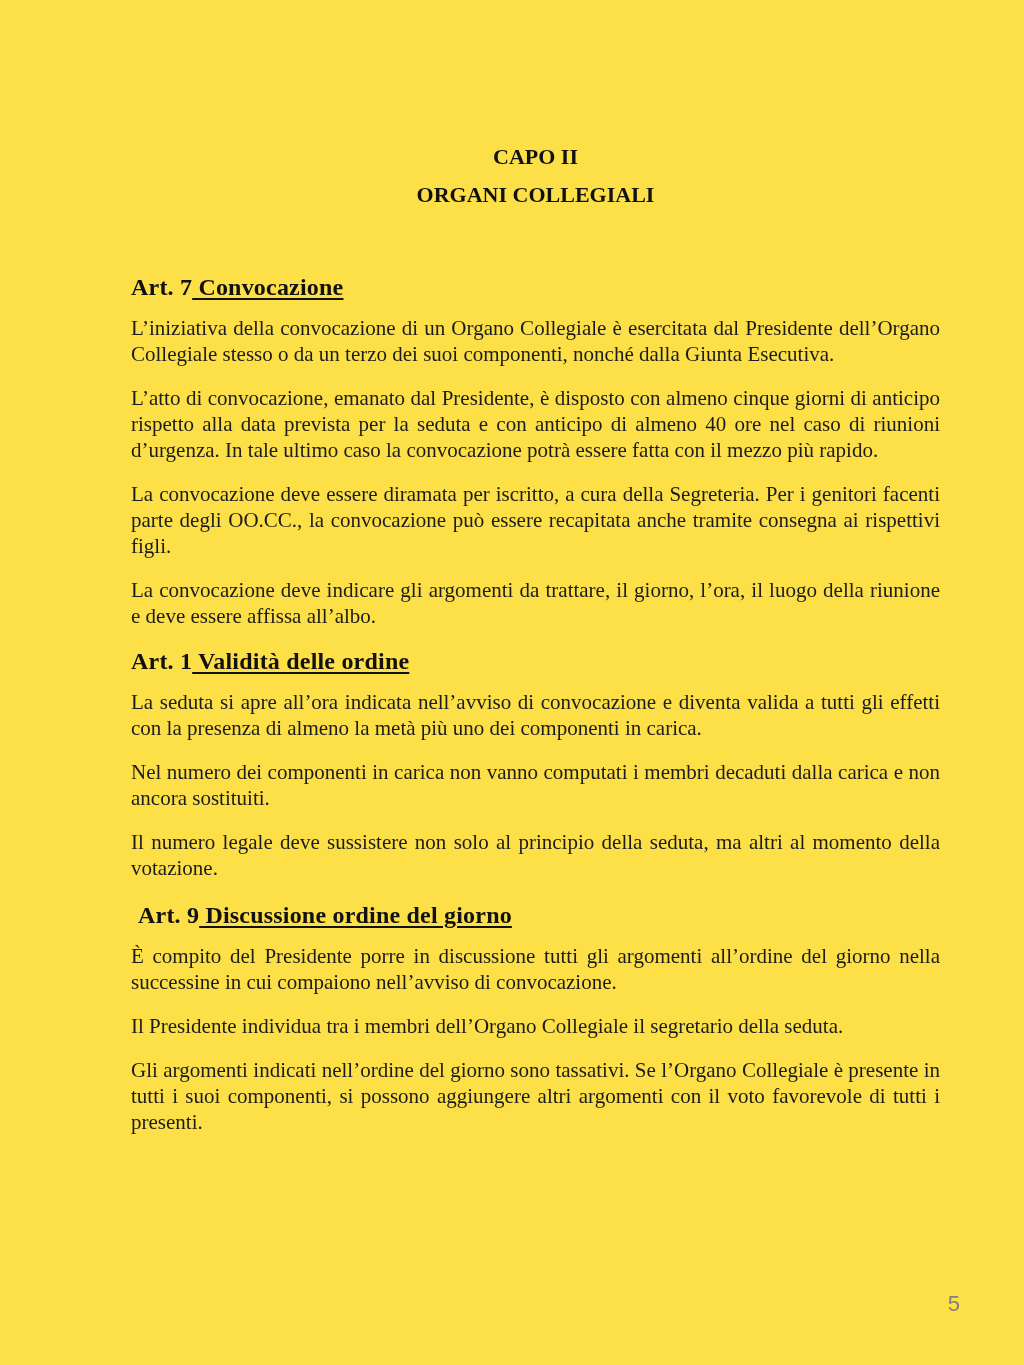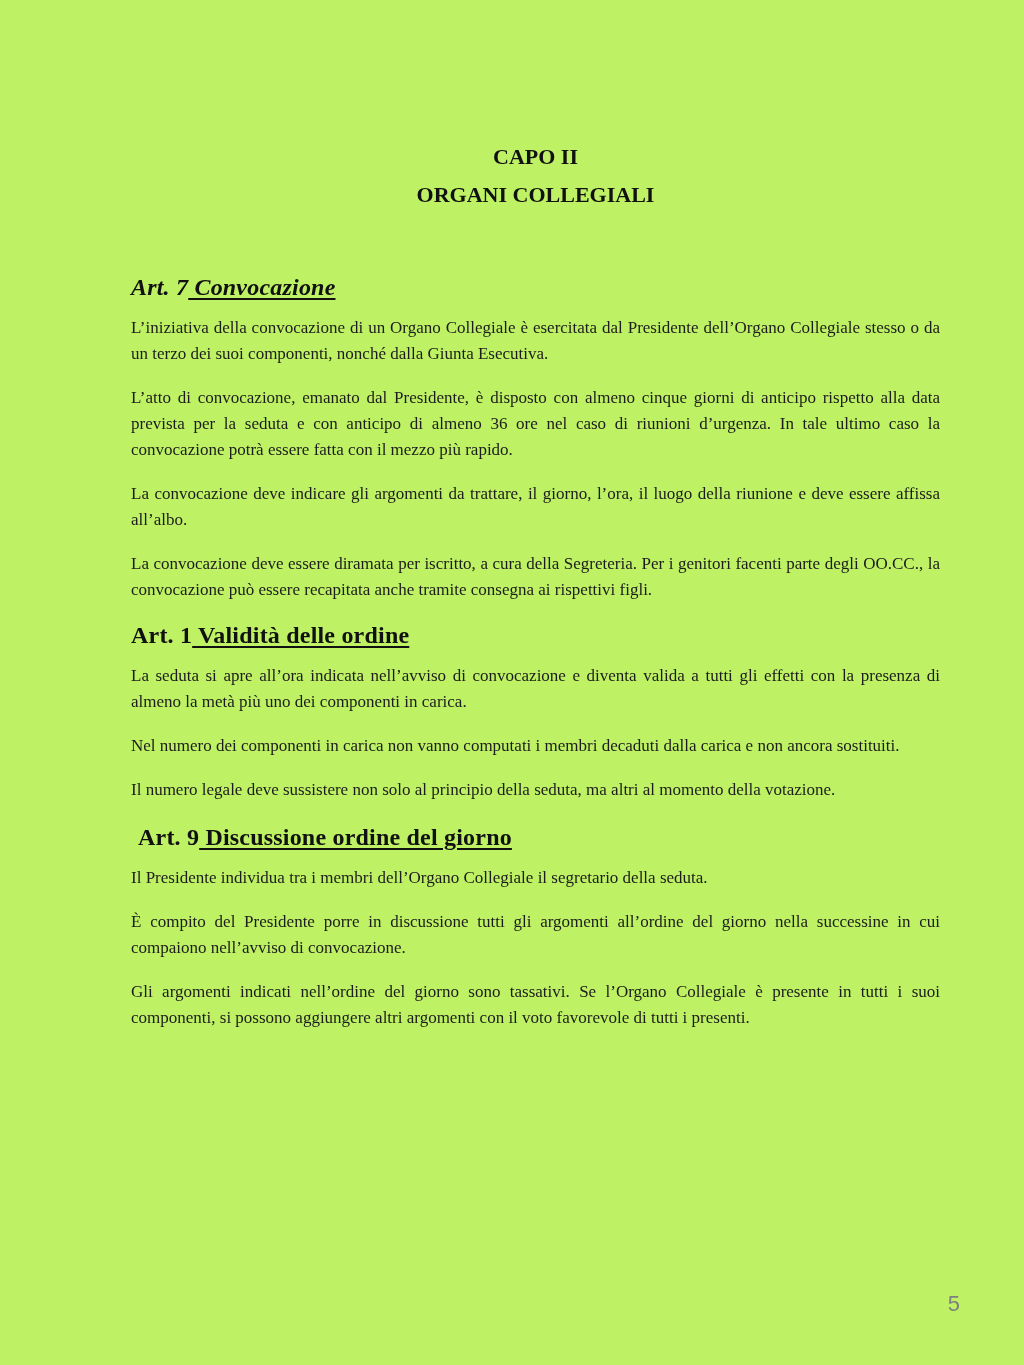--- a/index.html
+++ b/index.html
@@ -1,21 +1,21 @@
 <!DOCTYPE html>
 <html><head>
 <meta charset="utf-8">
 <style>
   * { margin: 0; padding: 0; box-sizing: border-box; }
   html, body { background: #ffffff; }
   .page {
     position: relative;
     width: 1024px;
     height: 1365px;
-    background: #bef264;
+    background: #fde047;
     font-family: "Liberation Serif", "DejaVu Serif", serif;
     color: #1c1c1c;
     overflow: hidden;
   }
   .content {
     position: absolute;
     left: 131px;
     top: 143px;
     width: 809px;
   }
@@ -29,29 +29,29 @@
   }
   .chapter-subtitle { margin-top: 10px; }
   h2.article-heading {
     font-size: 24px;
     line-height: 29px;
     font-weight: bold;
     color: #111111;
     margin: 0 0 13px 0;
     letter-spacing: 0.2px;
   }
-  h2.article-heading.first { margin-top: 64px; font-style: italic; }
+  h2.article-heading.first { margin-top: 64px; }
   h2.article-heading.indented { padding-left: 7px; margin-top: 20px; }
   .underlined {
     text-decoration: underline;
     text-decoration-thickness: 2px;
     text-underline-offset: 3px;
   }
   p.body-par {
-    font-size: 17px;
+    font-size: 21px;
     line-height: 26px;
     text-align: justify;
     margin: 0 0 18px 0;
   }
   .page-number {
     position: absolute;
     right: 64px;
     top: 1291px;
     font-family: "Liberation Sans", "DejaVu Sans", sans-serif;
     font-size: 22px;
@@ -63,35 +63,35 @@
 
 <div class="page">
   <div class="content">
 
     <div class="chapter-title">CAPO II</div>
     <div class="chapter-subtitle">ORGANI COLLEGIALI</div>
 
     <section>
       <h2 class="article-heading first"><span>Art. 7</span><span class="underlined"> Convocazione</span></h2>
       <p class="body-par">L’iniziativa della convocazione di un Organo Collegiale è esercitata dal Presidente dell’Organo Collegiale stesso o da un terzo dei suoi componenti, nonché dalla Giunta Esecutiva.</p>
-      <p class="body-par">L’atto di convocazione, emanato dal Presidente, è disposto con almeno cinque giorni di anticipo rispetto alla data prevista per la seduta e con anticipo di almeno 36 ore nel caso di riunioni d’urgenza. In tale ultimo caso la convocazione potrà essere fatta con il mezzo più rapido.</p>
+      <p class="body-par">L’atto di convocazione, emanato dal Presidente, è disposto con almeno cinque giorni di anticipo rispetto alla data prevista per la seduta e con anticipo di almeno 40 ore nel caso di riunioni d’urgenza. In tale ultimo caso la convocazione potrà essere fatta con il mezzo più rapido.</p>
+      <p class="body-par">La convocazione deve essere diramata per iscritto, a cura della Segreteria. Per i genitori facenti parte degli OO.CC., la convocazione può essere recapitata anche tramite consegna ai rispettivi figli.</p>
       <p class="body-par">La convocazione deve indicare gli argomenti da trattare, il giorno, l’ora, il luogo della riunione e deve essere affissa all’albo.</p>
-      <p class="body-par">La convocazione deve essere diramata per iscritto, a cura della Segreteria. Per i genitori facenti parte degli OO.CC., la convocazione può essere recapitata anche tramite consegna ai rispettivi figli.</p>
     </section>
 
     <section>
       <h2 class="article-heading"><span>Art. 1</span><span class="underlined"> Validità delle ordine</span></h2>
       <p class="body-par">La seduta si apre all’ora indicata nell’avviso di convocazione e diventa valida a tutti gli effetti con la presenza di almeno la metà più uno dei componenti in carica.</p>
       <p class="body-par">Nel numero dei componenti in carica non vanno computati i membri decaduti dalla carica e non ancora sostituiti.</p>
       <p class="body-par">Il numero legale deve sussistere non solo al principio della seduta, ma altri al momento della votazione.</p>
     </section>
 
     <section>
       <h2 class="article-heading indented"><span>Art. 9</span><span class="underlined"> Discussione ordine del giorno</span></h2>
+      <p class="body-par">È compito del Presidente porre in discussione tutti gli argomenti all’ordine del giorno nella successine in cui compaiono nell’avviso di convocazione.</p>
       <p class="body-par">Il Presidente individua tra i membri dell’Organo Collegiale il segretario della seduta.</p>
-      <p class="body-par">È compito del Presidente porre in discussione tutti gli argomenti all’ordine del giorno nella successine in cui compaiono nell’avviso di convocazione.</p>
       <p class="body-par">Gli argomenti indicati nell’ordine del giorno sono tassativi. Se l’Organo Collegiale è presente in tutti i suoi componenti, si possono aggiungere altri argomenti con il voto favorevole di tutti i presenti.</p>
     </section>
 
   </div>
 
   <div class="page-number">5</div>
 </div>
 
 </body></html>

